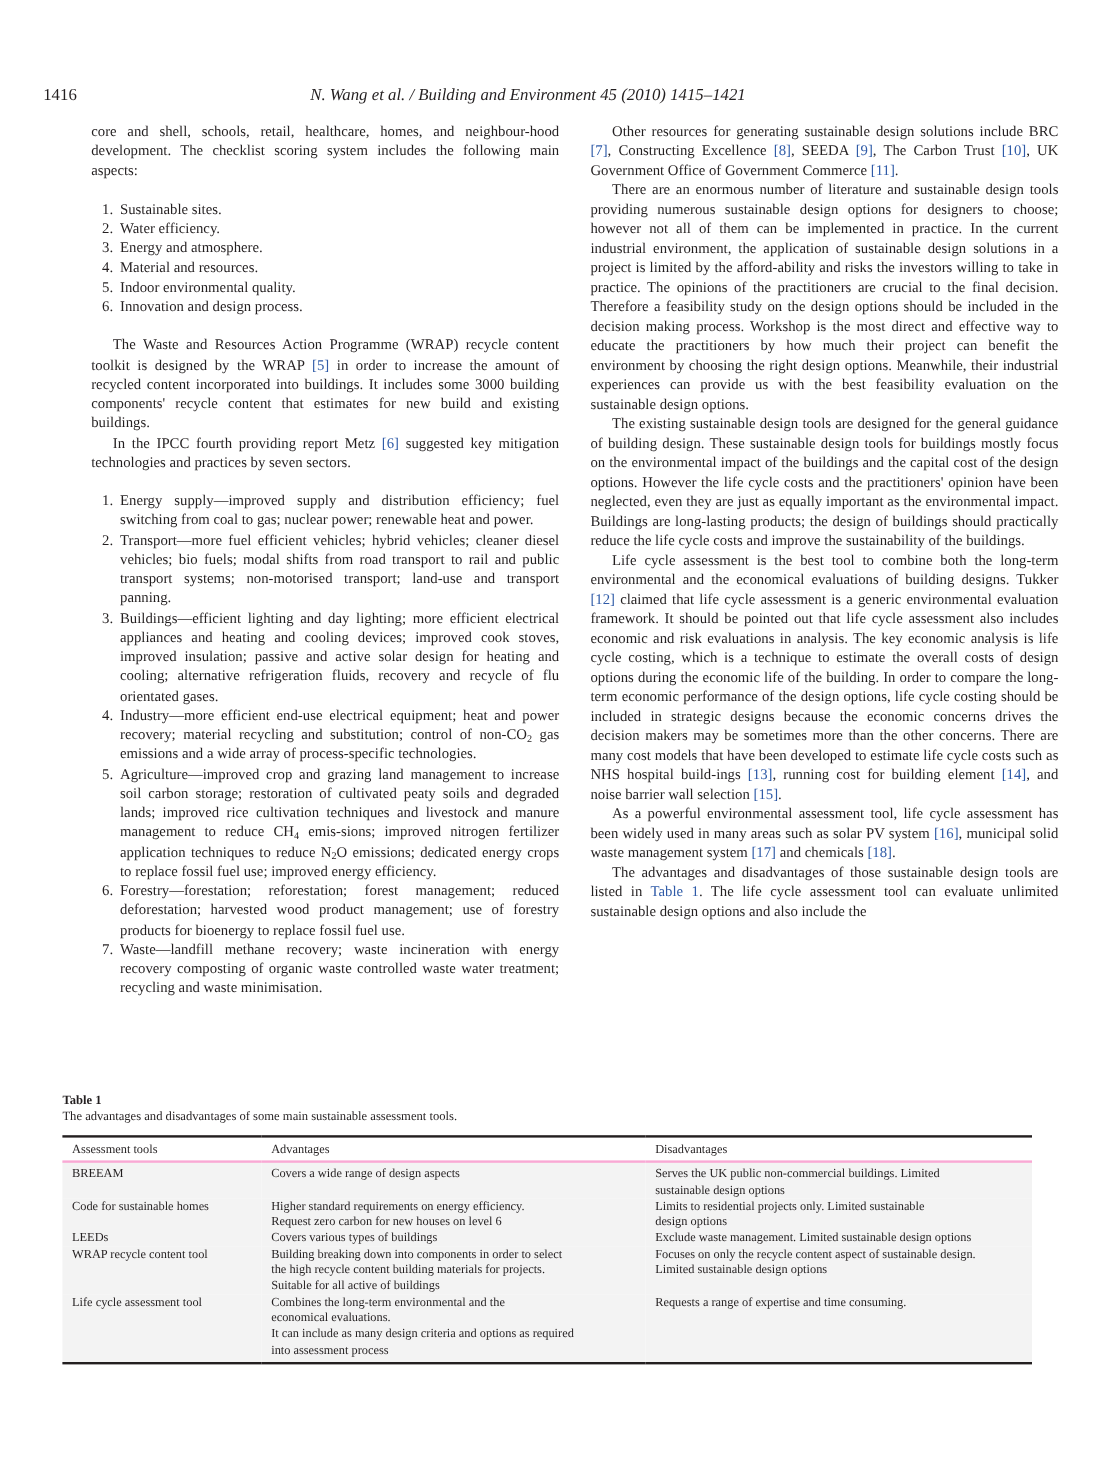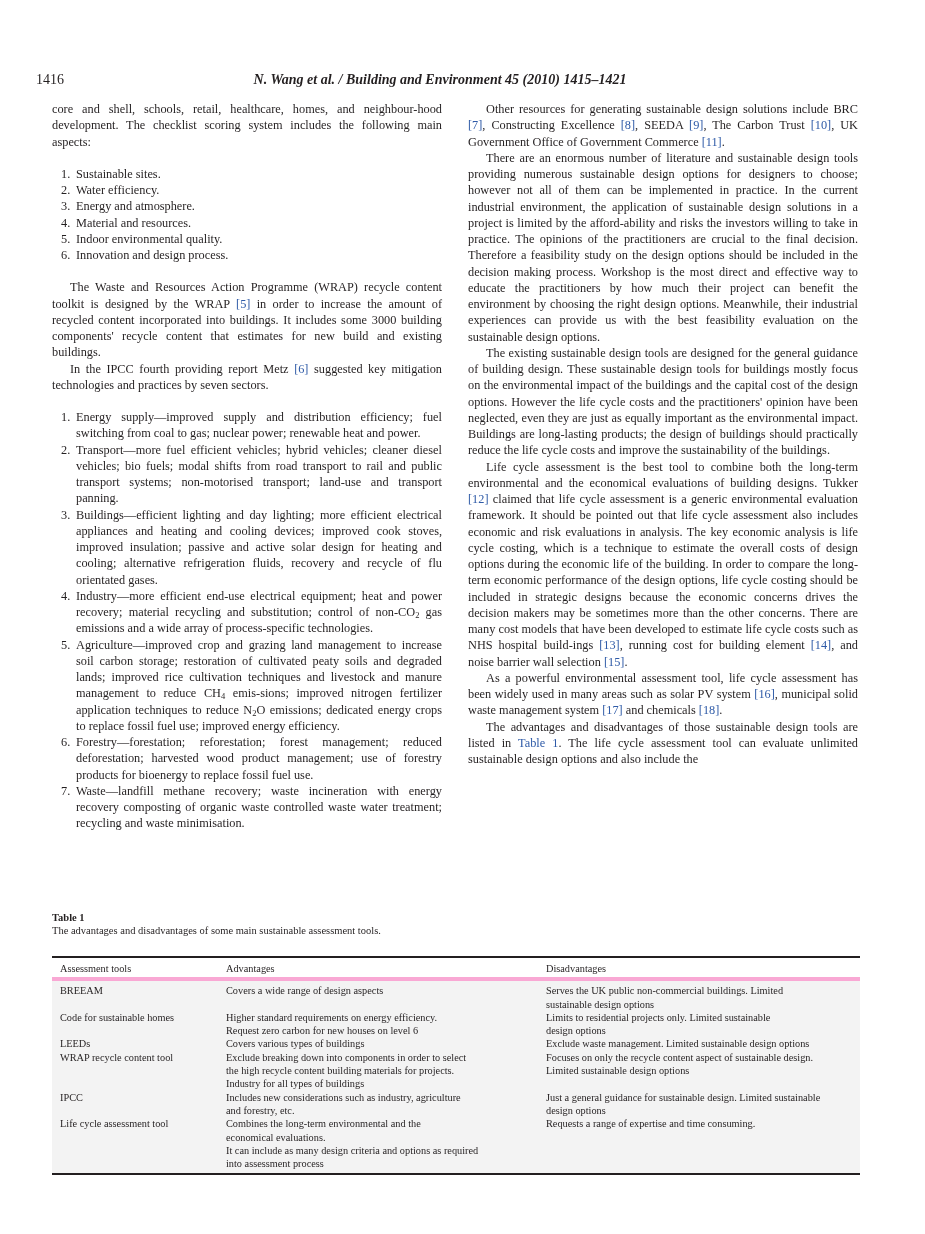--- a/index.html
+++ b/index.html
@@ -1,40 +1,40 @@
 <!DOCTYPE html>
 <html><head>
 <meta charset="utf-8">
 <style>
   html, body { margin: 0; padding: 0; background: #ffffff; }
   body { width: 925px; height: 1234px; position: relative; overflow: hidden;
          font-family: "DejaVu Serif", "Liberation Serif", serif; color: #231f20; }
   .running-head { position: absolute; top: 72px; left: 36px; width: 808px; height: 14px;
                   font-size: 14px; font-family: "Liberation Serif", serif; }
   .running-head .pageno { position: absolute; left: 0; top: 0; }
-  .running-head .journal { position: absolute; left: 0; right: 0; text-align: center; font-style: italic; font-weight: bold; }
+  .running-head .journal { position: absolute; left: 0; right: 0; text-align: center; font-style: italic; }
   .col { position: absolute; top: 101px; width: 390px; font-size: 12.3px; line-height: 16.25px;
-         font-family: "Liberation Serif", serif; text-align: justify; }
+         font-family: "Liberation Serif", serif; text-align: justify; margin-left: 24px; }
   .col-left { left: 52px; }
   .col-right { left: 468px; }
   .col p { margin: 0; }
   .col p.indent { text-indent: 18px; }
   .col ol { margin: 0; padding: 0; list-style: none; }
   .col ol li { position: relative; padding-left: 24px; }
   .col ol li .num { position: absolute; left: 9px; top: 0; }
   .col ol.short li .num { left: 9px; }
   .gap { height: 16px; }
   .ref { color: #2e5aa7; }
   sub { font-size: 8.5px; line-height: 0; vertical-align: -2px; }
   .table-block { position: absolute; top: 911px; left: 52px; width: 808px;
                  font-family: "Liberation Serif", serif; }
   .tbl-label { font-size: 10.5px; font-weight: bold; line-height: 13px; }
-  .tbl-caption { font-size: 10.5px; line-height: 14px; margin-bottom: 18px; }
+  .tbl-caption { font-size: 10.5px; line-height: 14px; margin-bottom: 8px; }
   table { width: 808px; border-collapse: collapse; font-size: 10.3px; line-height: 13.3px; }
-  thead tr { border-top: 2px solid #231f20; border-bottom: 4px solid #f9a8d4; background: #ffffff; }
+  thead tr { border-top: 2px solid #231f20; border-bottom: 2px solid #f9a8d4; background: #ffffff; }
   thead th { text-align: left; font-weight: normal; padding: 4px 8px 2px 8px; }
   tbody { background: #f3f3f3; margin-left: 41px; }
   tbody tr:first-child td { padding-top: 3px; }
   tbody tr:last-child td { padding-bottom: 3px; }
   tbody td { vertical-align: top; padding: 0 8px; }
   tfoot tr { border-top: 2px solid #231f20; }
   .c1 { width: 150px; }
   .c2 { width: 304px; }
   .line { display: block; }
 </style>
@@ -119,38 +119,27 @@
           <td class="c2">
             <span class="line">Covers various types of buildings</span>
           </td>
           <td>
             <span class="line">Exclude waste management. Limited sustainable design options</span>
           </td>
         </tr>
         <tr>
           <td class="c1">WRAP recycle content tool</td>
           <td class="c2">
-            <span class="line">Exclude breaking down into components in order to select</span>
+            <span class="line">Building breaking down into components in order to select</span>
             <span class="line">the high recycle content building materials for projects.</span>
-            <span class="line">Industry for all types of buildings</span>
+            <span class="line">Suitable for all active of buildings</span>
           </td>
           <td>
             <span class="line">Focuses on only the recycle content aspect of sustainable design.</span>
             <span class="line">Limited sustainable design options</span>
-          </td>
-        </tr>
-        <tr>
-          <td class="c1">IPCC</td>
-          <td class="c2">
-            <span class="line">Includes new considerations such as industry, agriculture</span>
-            <span class="line">and forestry, etc.</span>
-          </td>
-          <td>
-            <span class="line">Just a general guidance for sustainable design. Limited sustainable</span>
-            <span class="line">design options</span>
           </td>
         </tr>
         <tr>
           <td class="c1">Life cycle assessment tool</td>
           <td class="c2">
             <span class="line">Combines the long-term environmental and the</span>
             <span class="line">economical evaluations.</span>
             <span class="line">It can include as many design criteria and options as required</span>
             <span class="line">into assessment process</span>
           </td>

